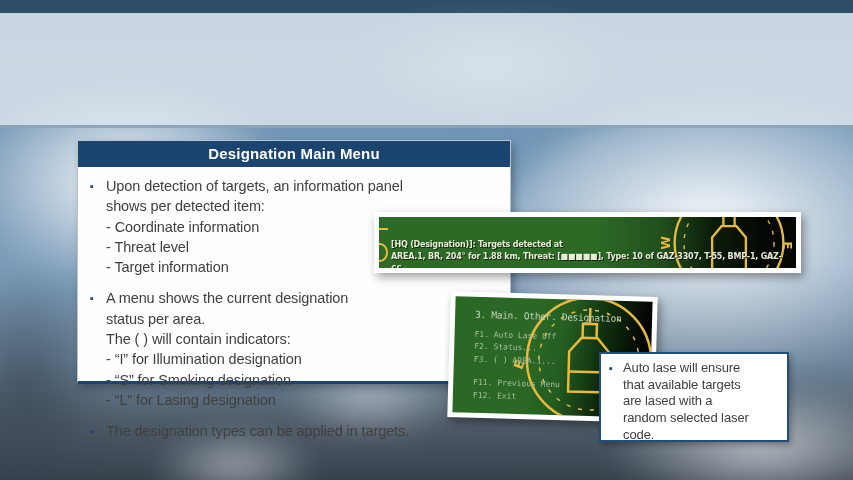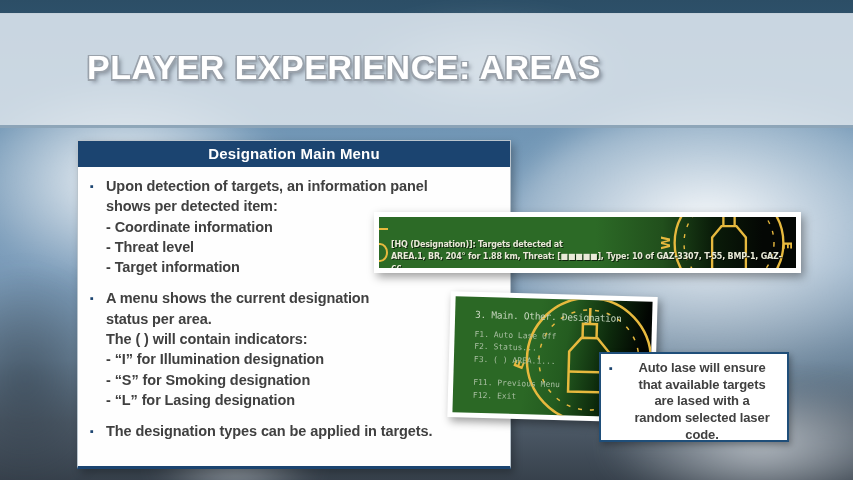--- a/index.html
+++ b/index.html
@@ -23,32 +23,32 @@
     background:rgba(223,230,237,.82);
     border-bottom:3px solid rgba(105,135,160,.65);
   }
   .page-title{
     position:absolute;left:87px;top:48px;margin:0;
     font-size:34px;font-weight:bold;letter-spacing:.5px;color:#fff;
     text-shadow:-1.5px -1.5px 0 #9aa2ab,1.5px -1.5px 0 #9aa2ab,-1.5px 1.5px 0 #9aa2ab,1.5px 1.5px 0 #9aa2ab,3px 3px 4px rgba(60,70,82,.55);
   }
   
   .content-panel{
-    position:absolute;left:77px;top:140px;width:434px;height:329px;
+    position:absolute;left:77px;top:140px;width:434px;height:244px;
     background:#fefefe;border:1px solid #b9c4cd;border-bottom:3px solid #1b4470;
     box-shadow:3px 4px 8px rgba(0,0,0,.28);box-sizing:border-box;
   }
   .panel-header{
     height:26px;line-height:26px;background:#1b4470;color:#fff;
     text-align:center;font-size:15px;font-weight:bold;letter-spacing:.2px;
   }
   .panel-body{padding:9px 8px 6px 12px;}
   .bullet{display:flex;margin-bottom:11px;}
   .bm{width:16px;flex:0 0 16px;color:#1b4470;font-size:11px;line-height:20px;}
-  .bt{flex:1;color:#404040;font-size:14.5px;font-weight:bold;line-height:1.4;letter-spacing:-.1px;}
+  .bt{flex:1;color:#404040;font-size:14.5px;font-weight:normal;line-height:1.4;letter-spacing:-.1px;}
   .pre{white-space:pre-line;}
   
   .shot{position:absolute;background:#fff;padding:5px;box-shadow:3px 4px 9px rgba(0,0,0,.38);box-sizing:border-box;}
   .shot-inner{position:relative;width:100%;height:100%;overflow:hidden;}
   .shot-info{left:374px;top:212px;width:427px;height:61px;}
   .shot-info .shot-inner{background:linear-gradient(90deg,#2c6a26 0%,#2c6a26 52%,#214f1c 68%,#0a1c09 80%,#040704 92%);}
   .hud-text{
     position:relative;z-index:2;padding:22px 2px 2px 12px;
     font-family:"DejaVu Sans",sans-serif;font-weight:bold;
     font-size:8px;letter-spacing:-.2px;line-height:1.55;color:#e9ead8;
@@ -65,37 +65,36 @@
   .shot-menu .compass{right:-18px;top:50%;width:160px;height:160px;margin-top:-78px;}
   .hud-mark-dash{position:absolute;left:0;top:11px;width:9px;height:2px;background:#e7b93e;z-index:3;}
   .hud-mark-ring{position:absolute;left:-7px;bottom:6px;width:12px;height:15px;border:2px solid #e7b93e;border-radius:50%;z-index:3;}
   
   .callout{
     position:absolute;left:599px;top:352px;width:190px;height:90px;
     background:#fff;border:2px solid #1f4e79;box-sizing:border-box;
     box-shadow:2px 3px 6px rgba(0,0,0,.3);padding:6px 6px 4px 8px;display:flex;
   }
   .callout .bm{line-height:17px;width:14px;flex:0 0 14px;}
-  .callout .bt{font-size:13px;line-height:1.28;letter-spacing:-.1px;text-align:center;}
+  .callout .bt{font-size:13px;line-height:1.28;letter-spacing:-.1px;}
 </style>
 </head>
 <body>
 
 <div class="slide">
 
   <div class="cloud c1"></div>
   <div class="cloud c3"></div>
   <div class="cloud c2"></div>
   <div class="cloud c5"></div>
   <div class="cloud c7"></div>
   <div class="cloud c4"></div>
   <div class="cloud c6"></div>
 
   <div class="title-band"></div>
-  <h1 class="page-title">PLAYER EXPERIENCE: AREAS</h1>
 
   <div class="content-panel">
     <div class="panel-header">Designation Main Menu</div>
     <div class="panel-body">
       <div class="bullet">
         <span class="bm">▪</span>
         <span class="bt pre">Upon detection of targets, an information panel
 shows per detected item:
 - Coordinate information
 - Threat level

